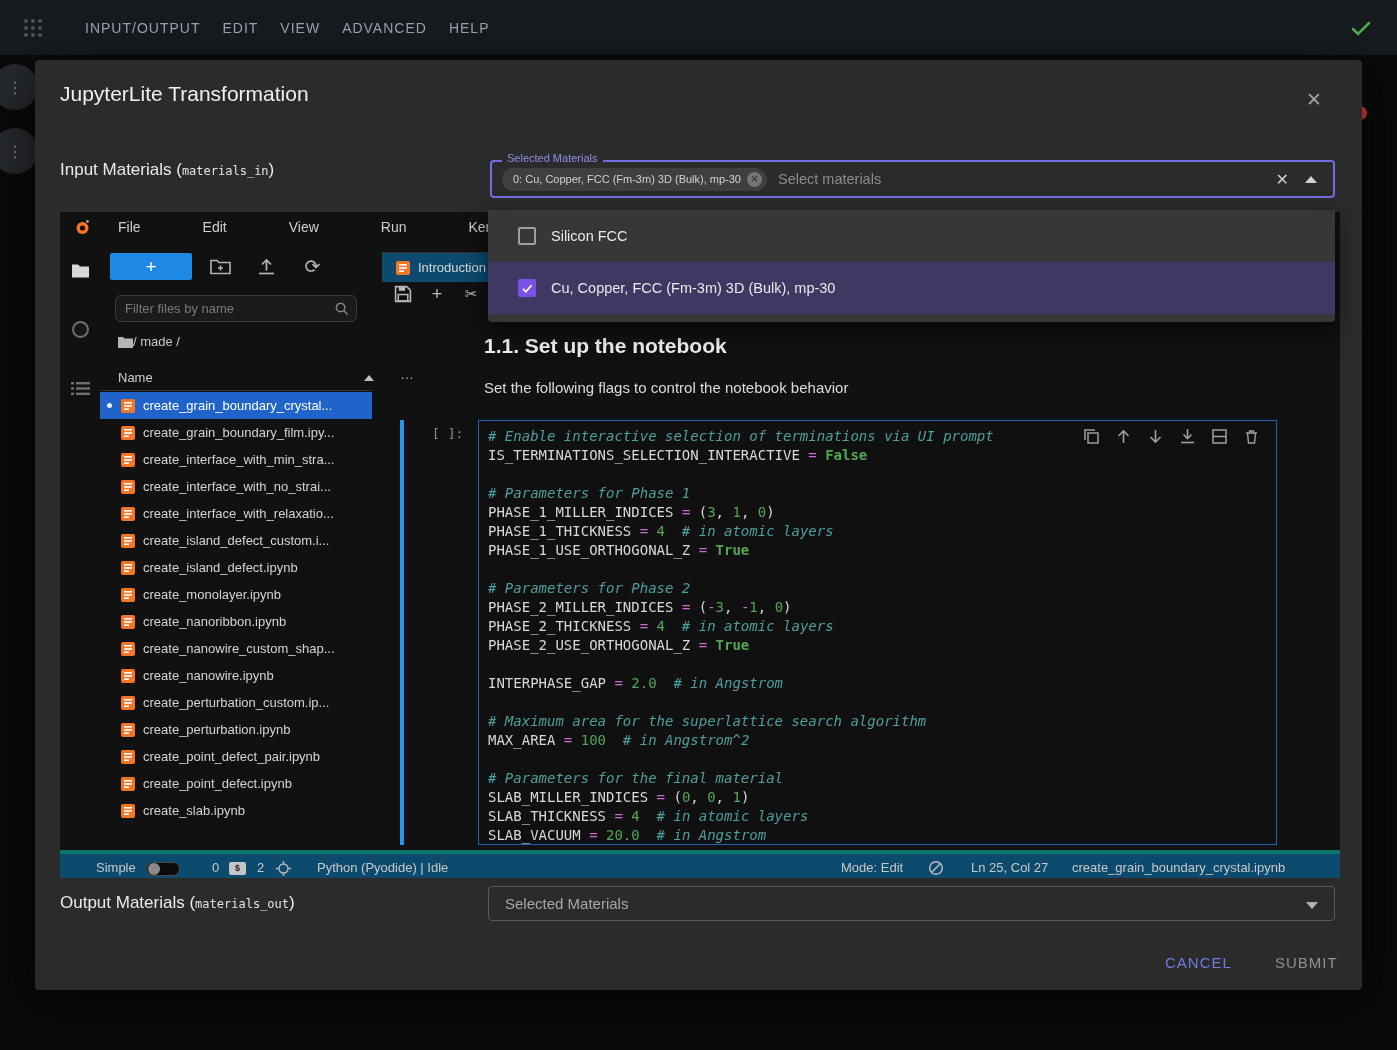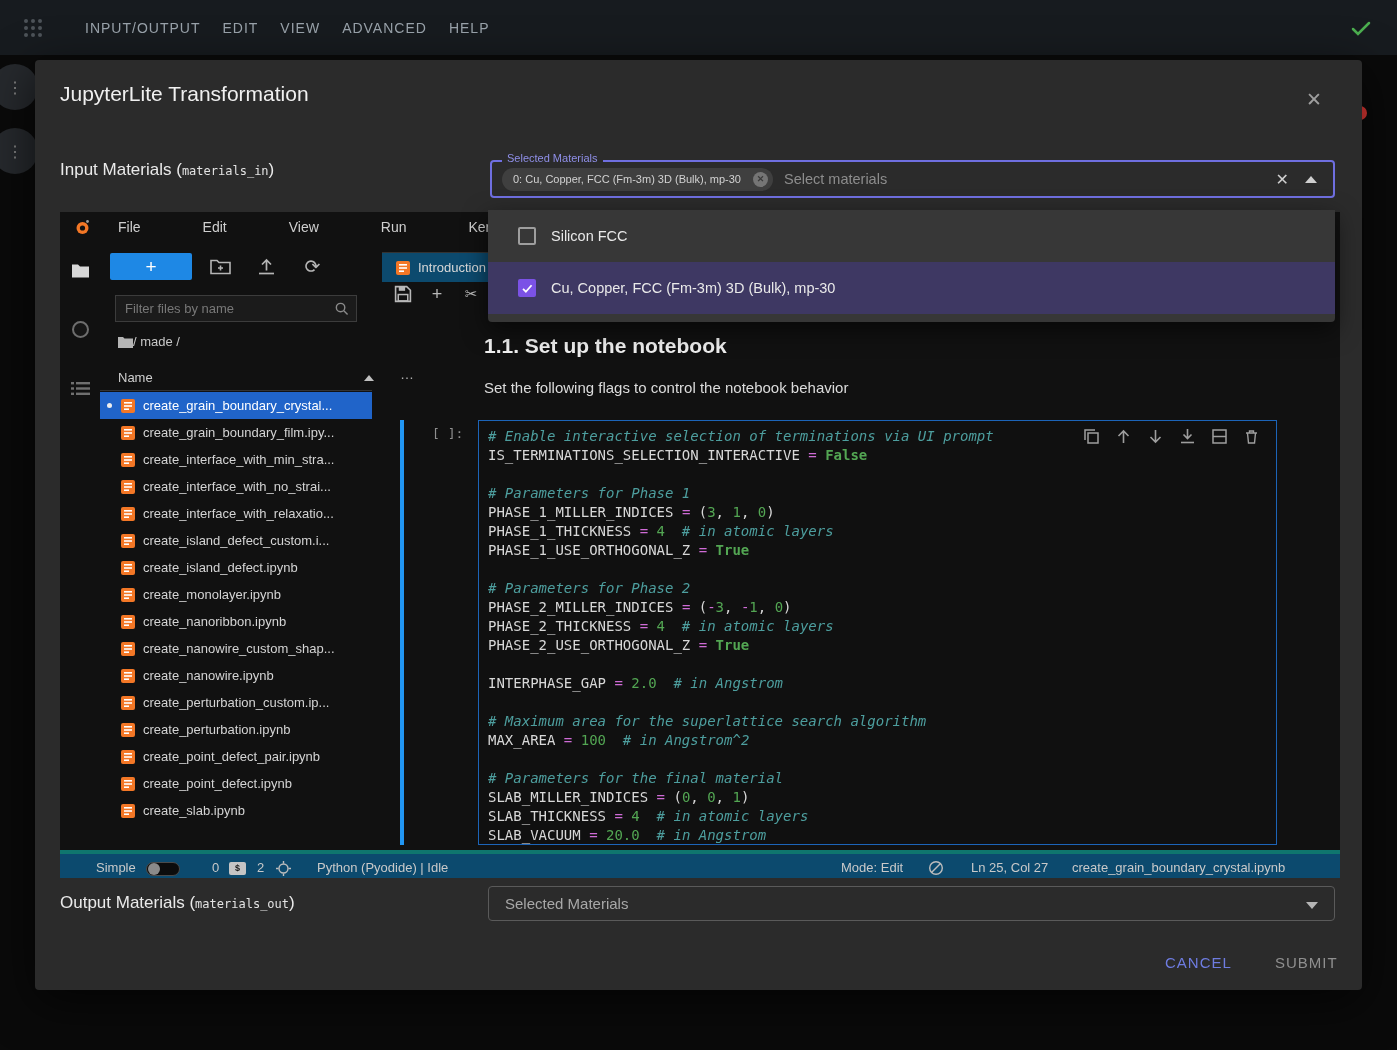--- a/index.html
+++ b/index.html
@@ -34,21 +34,21 @@
     display:flex; align-items:center; justify-content:center; font-size:19px; color:#9e9e9e; cursor:pointer; }
 
   .io-label { position:absolute; left:25px; font-size:17px; color:#eaeaea; }
   .io-label .mono { font-size:12px; color:#e3e3e3; }
 
   
   .mat-select { position:absolute; left:455px; top:100px; width:845px; height:38px;
     border:2px solid #6f6fe0; border-radius:4px; display:flex; align-items:center; padding:0 74px 0 10px; }
   .mat-legend { position:absolute; left:467px; top:92px; font-size:11px; color:#8f8fe8;
     background:#2b2b2b; padding:0 5px; z-index:6; }
-  .chip { display:inline-flex; align-items:center; gap:12px; height:23px; background:#3f3f3f;
+  .chip { display:inline-flex; align-items:center; gap:6px; height:23px; background:#3f3f3f;
     border-radius:12px; padding:0 5px 0 11px; font-size:11px; color:#d2d2d2; white-space:nowrap; }
   .chip-x { width:15px; height:15px; border-radius:50%; background:#757575; color:#3a3a3a;
     font-size:9px; font-weight:bold; display:flex; align-items:center; justify-content:center; cursor:pointer; }
   .sel-placeholder { margin-left:11px; font-size:14.5px; color:#8d8d8d; }
   .sel-clear { position:absolute; right:44px; top:8px; font-size:16px; color:#cfcfcf; cursor:pointer; }
   .sel-caret-up { position:absolute; right:16px; top:14px; width:0; height:0; cursor:pointer;
     border-left:6px solid transparent; border-right:6px solid transparent; border-bottom:7px solid #cfcfcf; }
 
   
   .sel-menu { position:absolute; left:453px; top:150px; width:847px; height:112px;
@@ -65,21 +65,21 @@
   .jl-menu-items { display:flex; margin-left:16px;gap:40px; }
   .jl-menu-item { padding:0 11px; font-size:14px; color:#cfcfcf; cursor:pointer; }
 
   .rail-ico { position:absolute; left:11px; width:19px; height:19px; cursor:pointer; }
 
   .fb-newbtn { position:absolute; left:50px; top:41px; width:82px; height:27px; background:#1e88e5;
     border-radius:2px; color:#fff; font-size:19px; display:flex; align-items:center; justify-content:center; cursor:pointer; }
   .fb-ico { position:absolute; top:45px; width:21px; height:19px; cursor:pointer; color:#b5b5b5; font-size:17px; line-height:19px; text-align:center; }
 
   .fb-filter { position:absolute; left:55px; top:83px; width:242px; height:27px; background:#1b1b1b;
-    border:1px solid #3c3c3c; border-radius:0; display:flex; align-items:center; }
+    border:1px solid #3c3c3c; border-radius:6px; display:flex; align-items:center; }
   .fb-filter input { flex:1; background:transparent; border:none; outline:none; color:#cfcfcf;
     font-size:13px; padding:0 4px 0 9px; font-family:"Liberation Sans",sans-serif; }
   .fb-filter input::placeholder { color:#787878; }
   .fb-filter svg { margin-right:7px; }
 
   .fb-crumb { position:absolute; left:58px; top:122px; display:flex; align-items:center; 
     font-size:13px; color:#c8c8c8; }
 
   .fb-header { position:absolute; left:40px; top:153px; width:272px; height:26px;
     border-bottom:1px solid #333; font-size:13px; color:#d0d0d0; cursor:pointer; }

